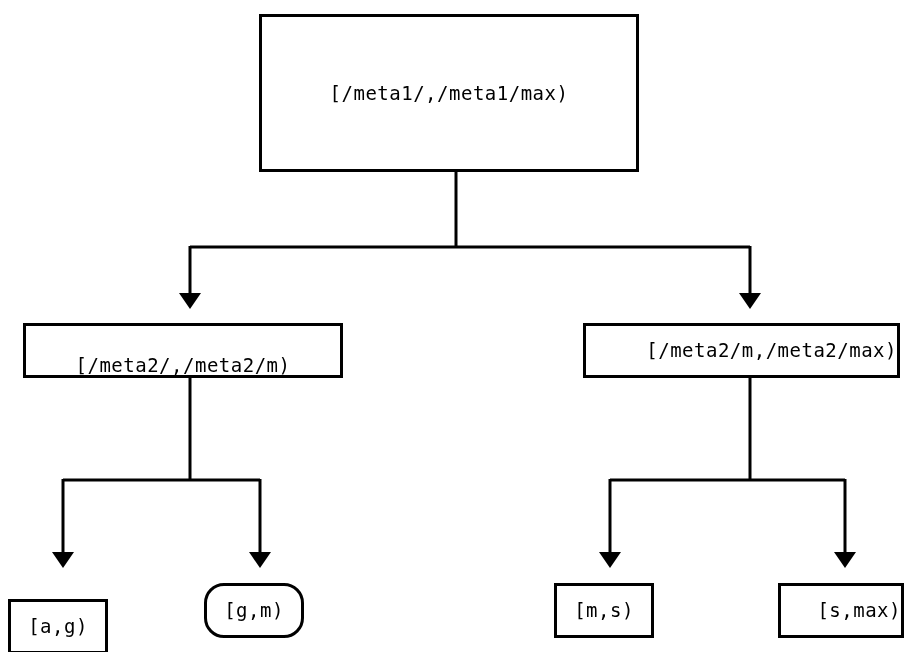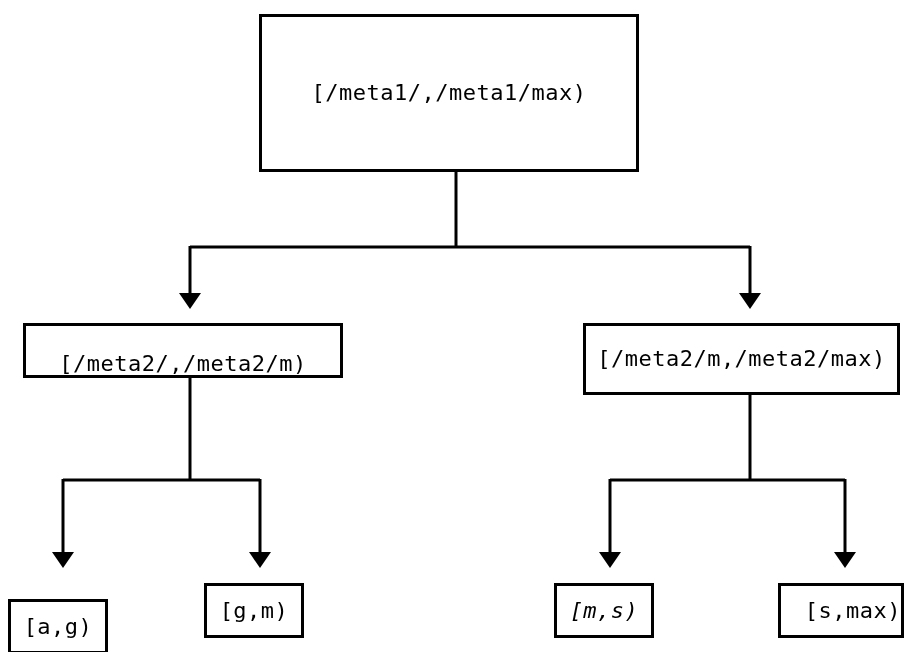--- a/index.html
+++ b/index.html
@@ -23,32 +23,32 @@
     height: 652px;
   }
   .node {
     position: absolute;
     box-sizing: border-box;
     border: 3px solid #000000;
     background: #ffffff;
     display: flex;
     align-items: center;
     justify-content: center;
-    font-size: 22px;
+    font-size: 19px;
     line-height: 1;
     color: #000000;
     white-space: nowrap;
     letter-spacing: 0.5px;
   }
   .n-root     { left: 259px; top: 14px;  width: 380px; height: 158px; }
   .n-mid-l    { left: 23px;  top: 323px; width: 320px; height: 55px; align-items: flex-end; }
-  .n-mid-r    { left: 583px; top: 323px; width: 317px; height: 72px; }
+  .n-mid-r    { left: 583px; top: 323px; width: 317px; height: 55px; justify-content: flex-end; }
   .n-leaf-ag  { left: 8px;   top: 583px; width: 100px; height: 55px; margin-top: 16px; }
-  .n-leaf-gm  { left: 204px; top: 583px; width: 100px; height: 55px; }
-  .n-leaf-ms  { left: 554px; top: 583px; width: 100px; height: 55px; font-style: italic; }
+  .n-leaf-gm  { left: 204px; top: 583px; width: 100px; height: 55px; border-radius: 20px; }
+  .n-leaf-ms  { left: 554px; top: 583px; width: 100px; height: 55px; }
   .n-leaf-smax{ left: 778px; top: 583px; width: 126px; height: 55px; justify-content: flex-end; }
 </style>
 </head>
 <body>
 
 <div class="canvas">
 
   <svg class="edges" viewBox="0 0 912 652" xmlns="http://www.w3.org/2000/svg">
 
     <g stroke="#000000" stroke-width="3" fill="none">

